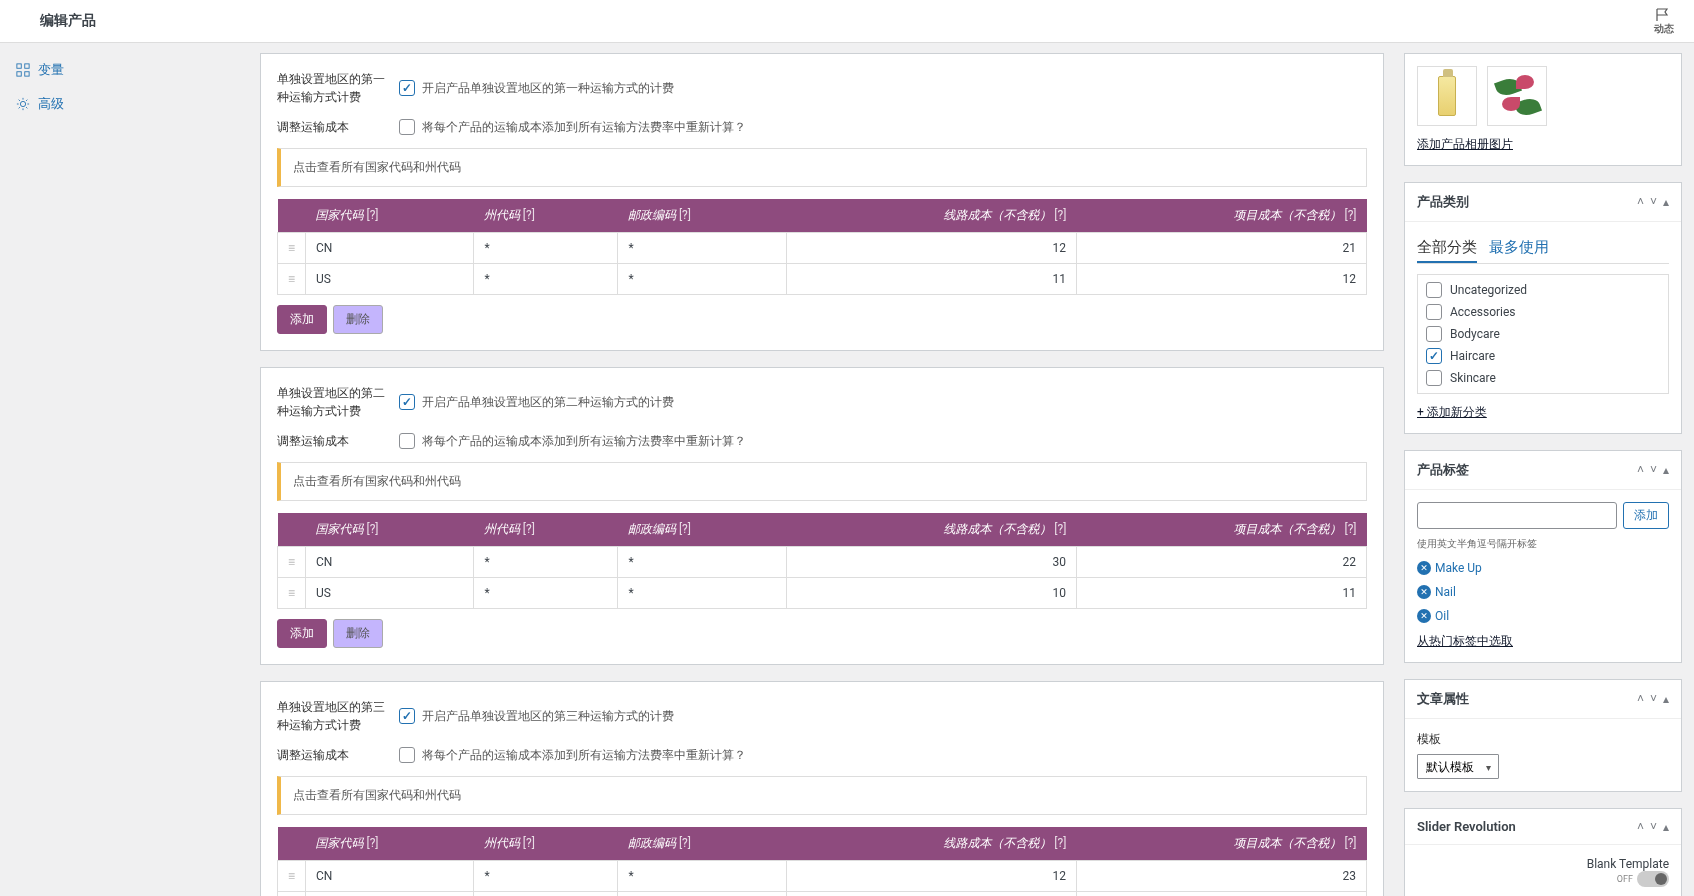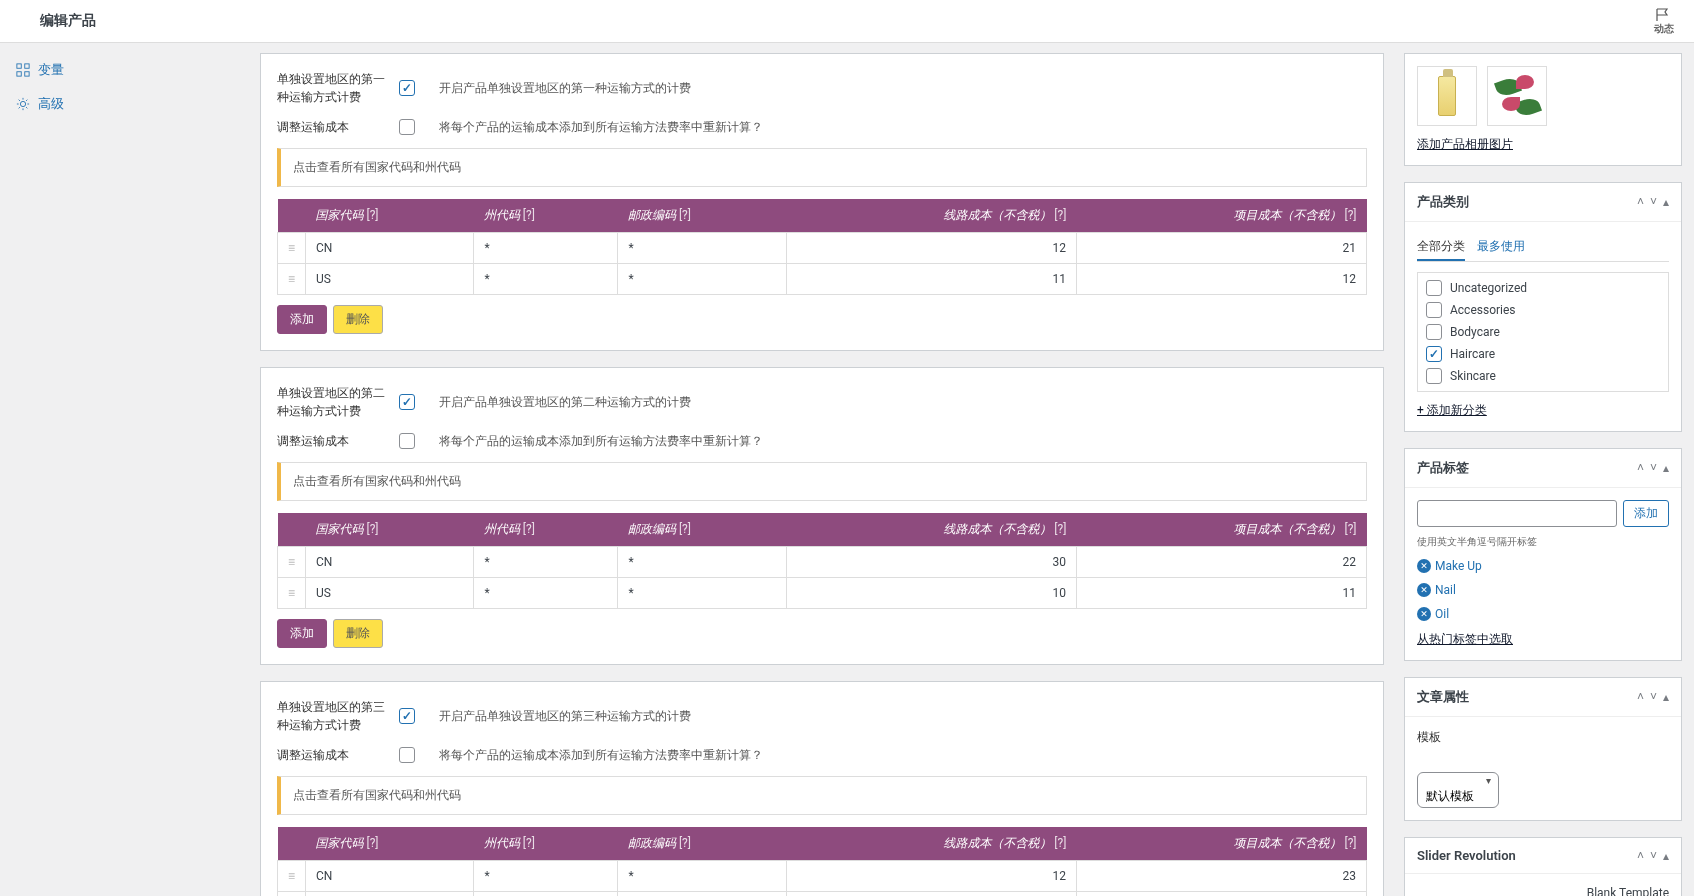--- a/index.html
+++ b/index.html
@@ -9,67 +9,67 @@
 .page-header .flag svg { display: block; margin: 0 auto; }
 .layout { display: flex; }
 .left-rail { width: 140px; padding: 10px 0; }
 .left-rail .item { display: flex; align-items: center; gap: 8px; padding: 8px 16px; color: #2271b1; cursor: pointer; font-size: 13px; }
 .left-rail .item svg { width: 14px; height: 14px; }
 .main { flex: 1; padding: 10px 20px 20px 120px; }
 .sidebar { width: 290px; padding: 10px 12px 20px 0; }
 .section { background: #fff; border: 1px solid #ccd0d4; margin-bottom: 16px; padding: 16px; }
 .row { display: flex; align-items: center; gap: 12px; margin-bottom: 12px; }
 .row .lbl { width: 110px; flex-shrink: 0; font-size: 12px; line-height: 1.5; color: #333; }
-.row .ctrl { flex: 1; display: flex; align-items: center; gap: 24px; }
+.row .ctrl { flex: 1; display: flex; align-items: center; gap: 7px; }
 .cb { width: 16px; height: 16px; border: 1px solid #8c8f94; border-radius: 3px; display: inline-flex; align-items: center; justify-content: center; background: #fff; }
 .cb.checked { background: #fff; border-color: #2271b1; }
 .cb.checked::after { content: "✓"; color: #2271b1; font-size: 12px; font-weight: bold; }
 .hint { font-size: 12px; color: #555; }
 .yellow-box { border-left: 4px solid #f0b849; background: #fff; padding: 10px 12px; margin: 8px 0 12px; font-size: 12px; color: #555; border-top: 1px solid #ddd; border-right: 1px solid #ddd; border-bottom: 1px solid #ddd; }
 .tbl { width: 100%; border-collapse: collapse; margin-bottom: 10px; }
 .tbl th { background: #8e4b7e; color: #fff; font-weight: 400; text-align: left; padding: 8px 10px; font-size: 12px; font-style: italic; }
 .tbl th.r, .tbl td.r { text-align: right; }
 .tbl td { border: 1px solid #ddd; padding: 8px 10px; font-size: 12px; background: #fff; }
 .tbl td.handle { width: 20px; text-align: center; color: #bbb; cursor: move; }
 .help { color: rgba(255,255,255,0.8); font-style: normal; }
 .btn-row { display: flex; gap: 6px; }
 .btn { border: 1px solid #8e4b7e; background: #8e4b7e; color: #fff; padding: 5px 12px; border-radius: 3px; font-size: 12px; cursor: pointer; }
-.btn.secondary { background: #fde047; color: #555; border-color: #aaa; }
+.btn.secondary { background: #c4b5fd; color: #555; border-color: #aaa; }
 .panel { background: #fff; border: 1px solid #ccd0d4; margin-bottom: 16px; }
 .panel-hd { display: flex; align-items: center; justify-content: space-between; padding: 10px 12px; border-bottom: 1px solid #eee; }
 .panel-hd h3 { font-size: 13px; font-weight: 600; }
 .panel-hd .ctrls { display: flex; gap: 6px; }
 .panel-hd .ctrls span { cursor: pointer; color: #787c82; font-size: 12px; }
 .panel-bd { padding: 12px; }
 .thumb-row { display: flex; gap: 10px; margin-bottom: 10px; }
 .thumb { width: 60px; height: 60px; border: 1px solid #ddd; display: flex; align-items: center; justify-content: center; overflow: hidden; }
 .bottle { width: 18px; height: 40px; background: linear-gradient(#f5e8a0,#e8d070); border: 1px solid #c8b050; border-radius: 2px; position: relative; }
 .bottle::before { content: ""; position: absolute; top: -8px; left: 4px; width: 10px; height: 8px; background: #d0c080; border-radius: 2px 2px 0 0; }
 .flower { width: 50px; height: 50px; position: relative; }
 .flower .leaf { position: absolute; width: 24px; height: 16px; background: #3a7d3a; border-radius: 0 60% 0 60%; }
 .flower .l1 { top: 8px; left: 4px; transform: rotate(-20deg); }
 .flower .l2 { bottom: 6px; right: 2px; transform: rotate(160deg); }
 .flower .petal { position: absolute; width: 18px; height: 14px; background: #c94a6a; border-radius: 50% 50% 50% 0; }
 .flower .p1 { top: 4px; right: 8px; }
 .flower .p2 { bottom: 10px; left: 10px; transform: rotate(180deg); }
 .link { color: #0f172a; text-decoration: underline; cursor: pointer; font-size: 12px; }
 .tabs { display: flex; gap: 12px; border-bottom: 1px solid #ddd; margin-bottom: 10px; }
-.tabs span { padding: 4px 0; font-size: 12px; cursor: pointer; }
+.tabs span { padding: 4px 0; font-size: 15px; cursor: pointer; }
 .tabs span.active { border-bottom: 2px solid #2271b1; color: #333; }
 .tabs span:not(.active) { color: #2271b1; }
 .cat-list { list-style: none; padding: 4px; border: 1px solid #ddd; }
 .cat-list li { display: flex; align-items: center; gap: 8px; padding: 3px 4px; font-size: 12px; }
 .tag-input-row { display: flex; gap: 6px; margin-bottom: 8px; }
 .tag-input-row input { flex: 1; border: 1px solid #8c8f94; padding: 4px 6px; border-radius: 3px; }
 .btn-outline { border: 1px solid #2271b1; color: #2271b1; background: #fff; padding: 4px 10px; border-radius: 3px; font-size: 12px; cursor: pointer; }
 .tag-hint { font-size: 10px; color: #666; margin-bottom: 10px; }
 .tag-chips { display: flex; gap: 10px; flex-wrap: wrap; margin-bottom: 10px; flex-direction: column; }
 .tag-chips span { display: inline-flex; align-items: center; gap: 4px; font-size: 12px; color: #2271b1; cursor: pointer; }
 .tag-chips span::before { content: "✕"; display: inline-flex; width: 14px; height: 14px; border-radius: 50%; background: #2271b1; color: #fff; font-size: 9px; align-items: center; justify-content: center; }
-.select { border: 1px solid #8c8f94; padding: 16px 24px 4px 8px; border-radius: 6px; font-size: 12px; background: #fff; appearance: none; position: relative; margin-top: 20px; }
+.select { border: 1px solid #8c8f94; padding: 5px 24px 4px 8px; border-radius: 1px; font-size: 12px; background: #fff; appearance: none; position: relative; }
 .select-wrap { position: relative; display: inline-block; }
 .select-wrap::after { content: "▾"; position: absolute; right: 8px; top: 50%; transform: translateY(-50%); font-size: 10px; color: #555; pointer-events: none; }
 .sr-row { display: flex; align-items: flex-end; justify-content: space-between; margin-bottom: 14px; font-size: 12px; flex-direction: column; }
 .toggle { width: 32px; height: 16px; background: #ccc; border-radius: 8px; position: relative; }
 .toggle::after { content: ""; position: absolute; width: 12px; height: 12px; background: #666; border-radius: 50%; top: 2px; right: 2px; }
 .toggle-lbl { font-size: 9px; color: #888; margin-right: 4px; }
 .attr-lbl { font-size: 12px; color: #333; margin-bottom: 6px; }
 </style>
 </head>
 <body>

